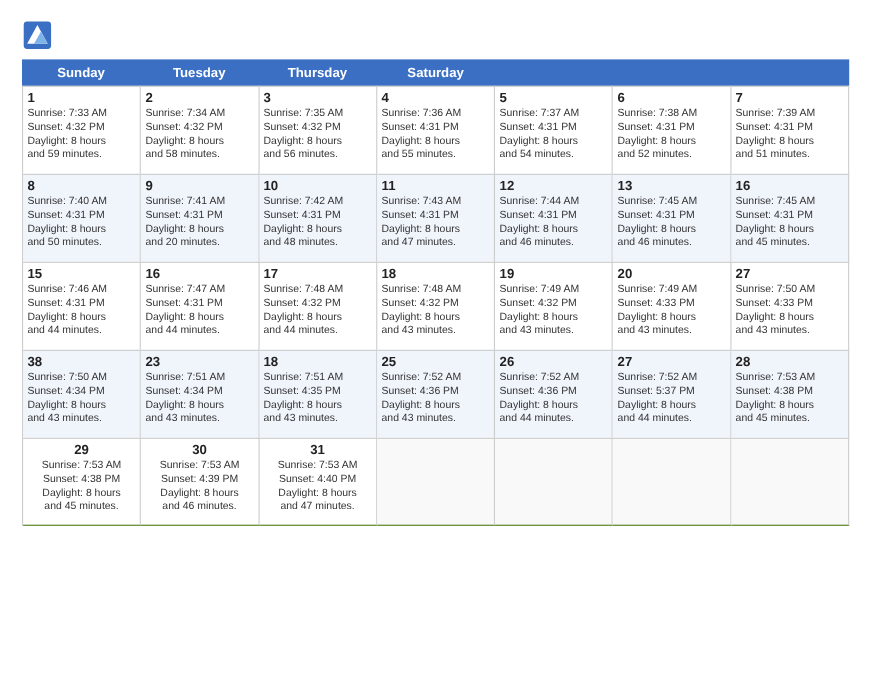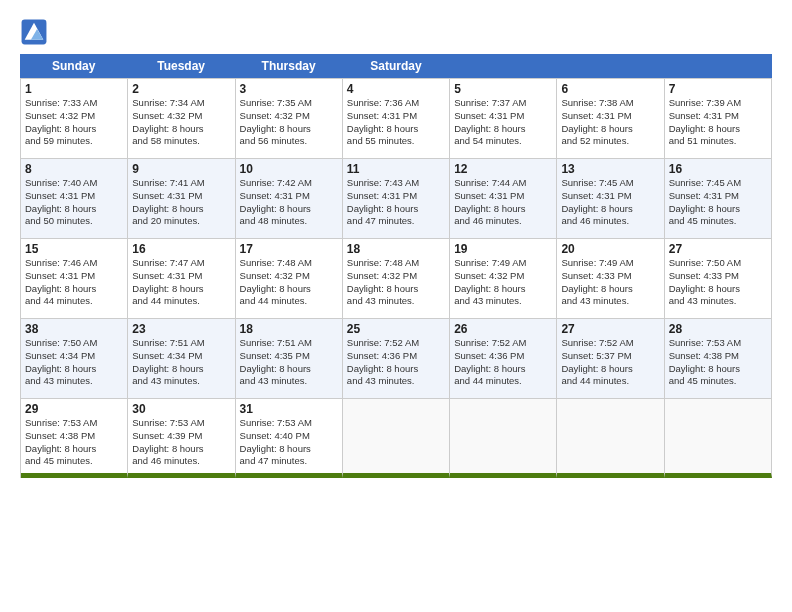--- a/index.html
+++ b/index.html
@@ -73,21 +73,22 @@
       flex-direction: column;
       flex: 1;
     }
     .cal-row {
       display: grid;
       grid-template-columns: repeat(7, 1fr);
       flex: 1;
       border-left: 1px solid #ccc;
     }
     .cal-row:last-child .cal-cell {
-      border-bottom: 5px solid #4d7c0f;
+      border-bottom: 1px solid #4d7c0f;
+      text-align: center;
     }
     .cal-cell {
       border-right: 1px solid #ccc;
       border-top: 1px solid #ccc;
       padding: 3px 4px;
       font-size: 9.5px;
       color: #333;
       min-height: 80px;
       vertical-align: top;
     }

